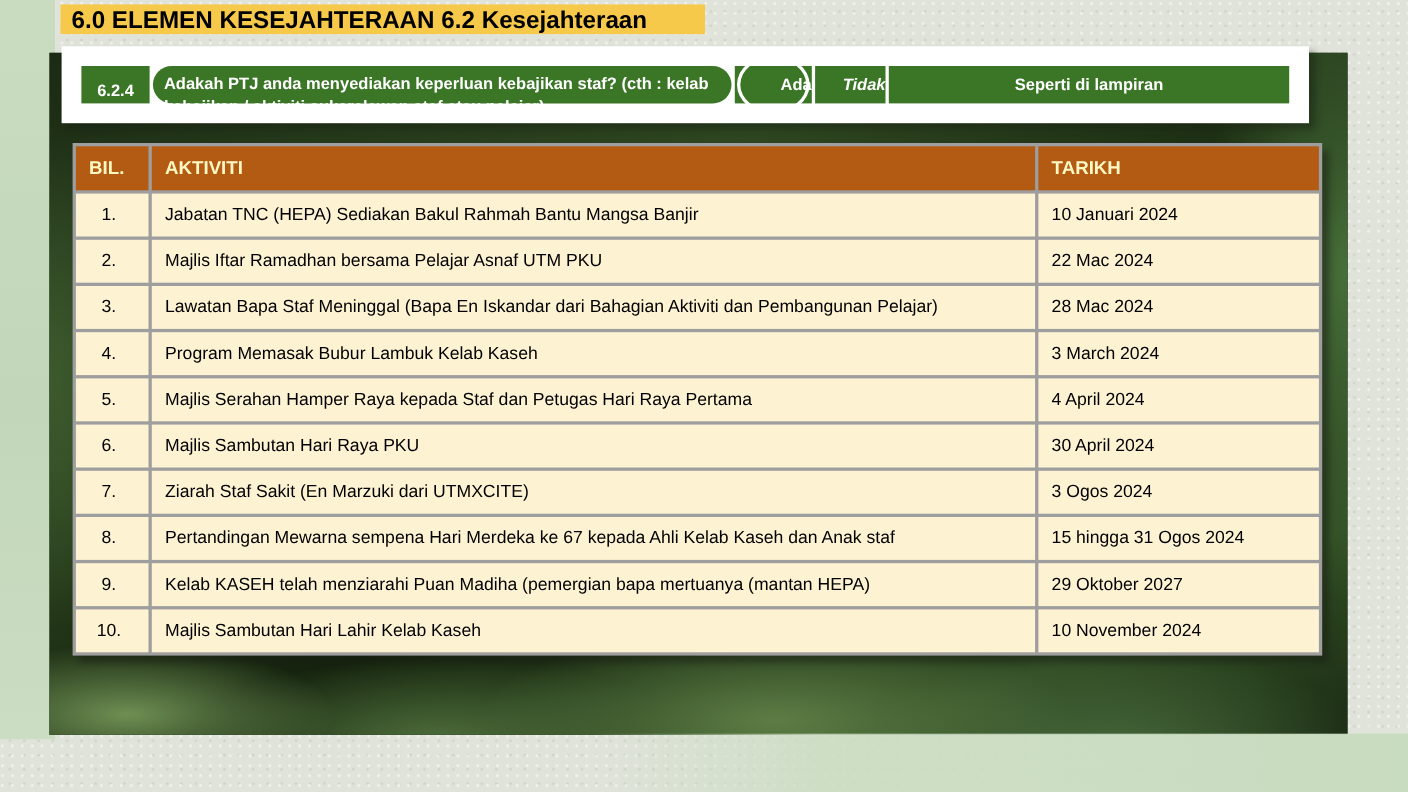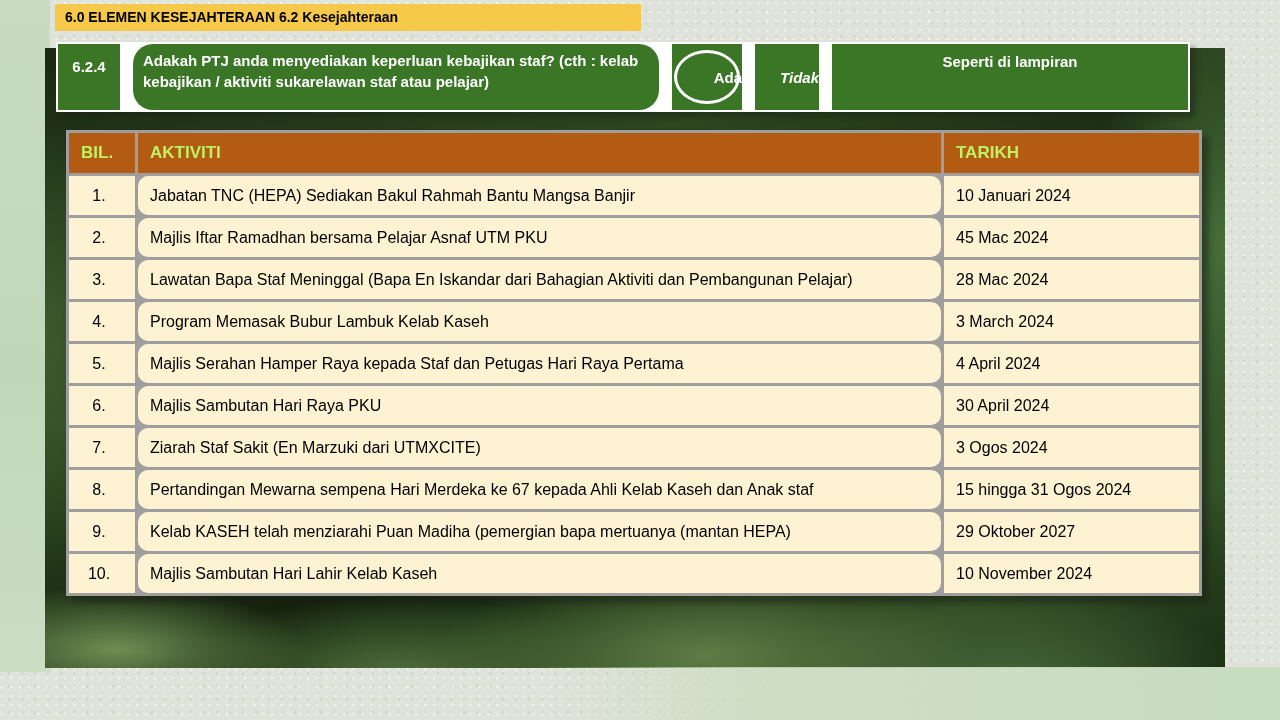--- a/index.html
+++ b/index.html
@@ -34,28 +34,28 @@
       radial-gradient(ellipse 380px 120px at 56% 98%, #5d7d45 0%, rgba(93,125,69,0) 72%),
       radial-gradient(ellipse 320px 140px at 82% 102%, #45663a 0%, rgba(69,102,58,0) 70%),
       radial-gradient(ellipse 190px 430px at 100% 32%, #48703a 0%, rgba(72,112,58,0) 70%),
       radial-gradient(ellipse 150px 320px at 0% 48%, #3c5a2e 0%, rgba(60,90,46,0) 70%),
       linear-gradient(155deg, #1b2a14 0%, #2e4620 32%, #15230e 58%, #304c23 84%, #1c2e15 100%);
   }
 
   
   .title-banner{
     position:absolute;left:55px;top:4px;width:586px;height:27px;
-    background:#f7c94b;color:#000;font-weight:bold;font-size:14px;line-height:27px;
+    background:#f7c94b;color:#000;font-weight:bold;font-size:22px;line-height:27px;
     padding-left:10px;box-sizing:border-box;white-space:nowrap;
   }
 
   
   .q-table{
     position:absolute;left:56px;top:42px;width:1134px;height:70px;
-    background:#ffffff;display:flex;gap:13px;padding:2px;box-sizing:border-box;
+    background:#ffffff;display:flex;gap:3px;padding:18px;box-sizing:border-box;
     box-shadow:5px 5px 6px rgba(25,30,20,0.45);
   }
   .q-cell{background:#3a7626;color:#fff;font-weight:bold;font-size:15px;line-height:21px;box-sizing:border-box;}
   .q-code{flex:0 0 62px;text-align:center;padding-top:12px;}
   .q-question{flex:0 0 526px;text-align:left;padding:6px 10px;border-radius:20px;}
   .q-ada{flex:0 0 70px;display:flex;align-items:center;justify-content:flex-end;position:relative;}
   .q-tidak{flex:0 0 64px;display:flex;align-items:center;justify-content:flex-end;font-style:italic;}
   .q-evidence{flex:1 1 auto;text-align:center;padding-top:7px;}
   .ada-ellipse{
     position:absolute;left:50%;top:50%;transform:translate(-50%,-50%);
@@ -63,29 +63,29 @@
   }
 
   
   .act-table{
     position:absolute;left:66px;top:130px;width:1124px;
     border-collapse:separate;border-spacing:3px;background:#9e9e9e;
     box-shadow:6px 7px 6px rgba(25,30,20,0.5);
     table-layout:fixed;
   }
   .act-table th{
-    background:#b35a13;color:#bef264;font-weight:bold;font-size:17px;
+    background:#b35a13;color:#fef9c3;font-weight:bold;font-size:17px;
     text-align:left;height:40px;padding:0 12px;vertical-align:middle;box-sizing:border-box;
   }
   .act-table td{
     background:#fdf2d2;color:#000;font-size:16px;line-height:21px;
     height:39px;padding:9px 12px 6px 12px;vertical-align:top;box-sizing:border-box;
   }
   td.cell-bil{text-align:center;padding-left:2px;padding-right:8px;}
-  td.cell-aktiviti{padding-right:44px;border-radius:10px;}
+  td.cell-aktiviti{padding-right:44px;}
   col.col-bil{width:66px;}
   col.col-aktiviti{width:803px;}
   col.col-tarikh{width:255px;}
 </style>
 </head>
 <body>
 
 <div class="slide">
 
   <div class="left-wash"></div>
@@ -127,21 +127,21 @@
     <tbody>
   <tr>
     <td class="cell-bil">1.</td>
     <td class="cell-aktiviti">Jabatan TNC (HEPA) Sediakan Bakul Rahmah Bantu Mangsa Banjir</td>
     <td class="cell-tarikh">10 Januari 2024</td>
   </tr>
 
   <tr>
     <td class="cell-bil">2.</td>
     <td class="cell-aktiviti">Majlis Iftar Ramadhan bersama Pelajar Asnaf UTM PKU</td>
-    <td class="cell-tarikh">45 Mac 2024</td>
+    <td class="cell-tarikh">22 Mac 2024</td>
   </tr>
 
   <tr>
     <td class="cell-bil">3.</td>
     <td class="cell-aktiviti">Lawatan Bapa Staf Meninggal (Bapa En Iskandar dari Bahagian Aktiviti dan Pembangunan Pelajar)</td>
     <td class="cell-tarikh">28 Mac 2024</td>
   </tr>
 
   <tr>
     <td class="cell-bil">4.</td>

